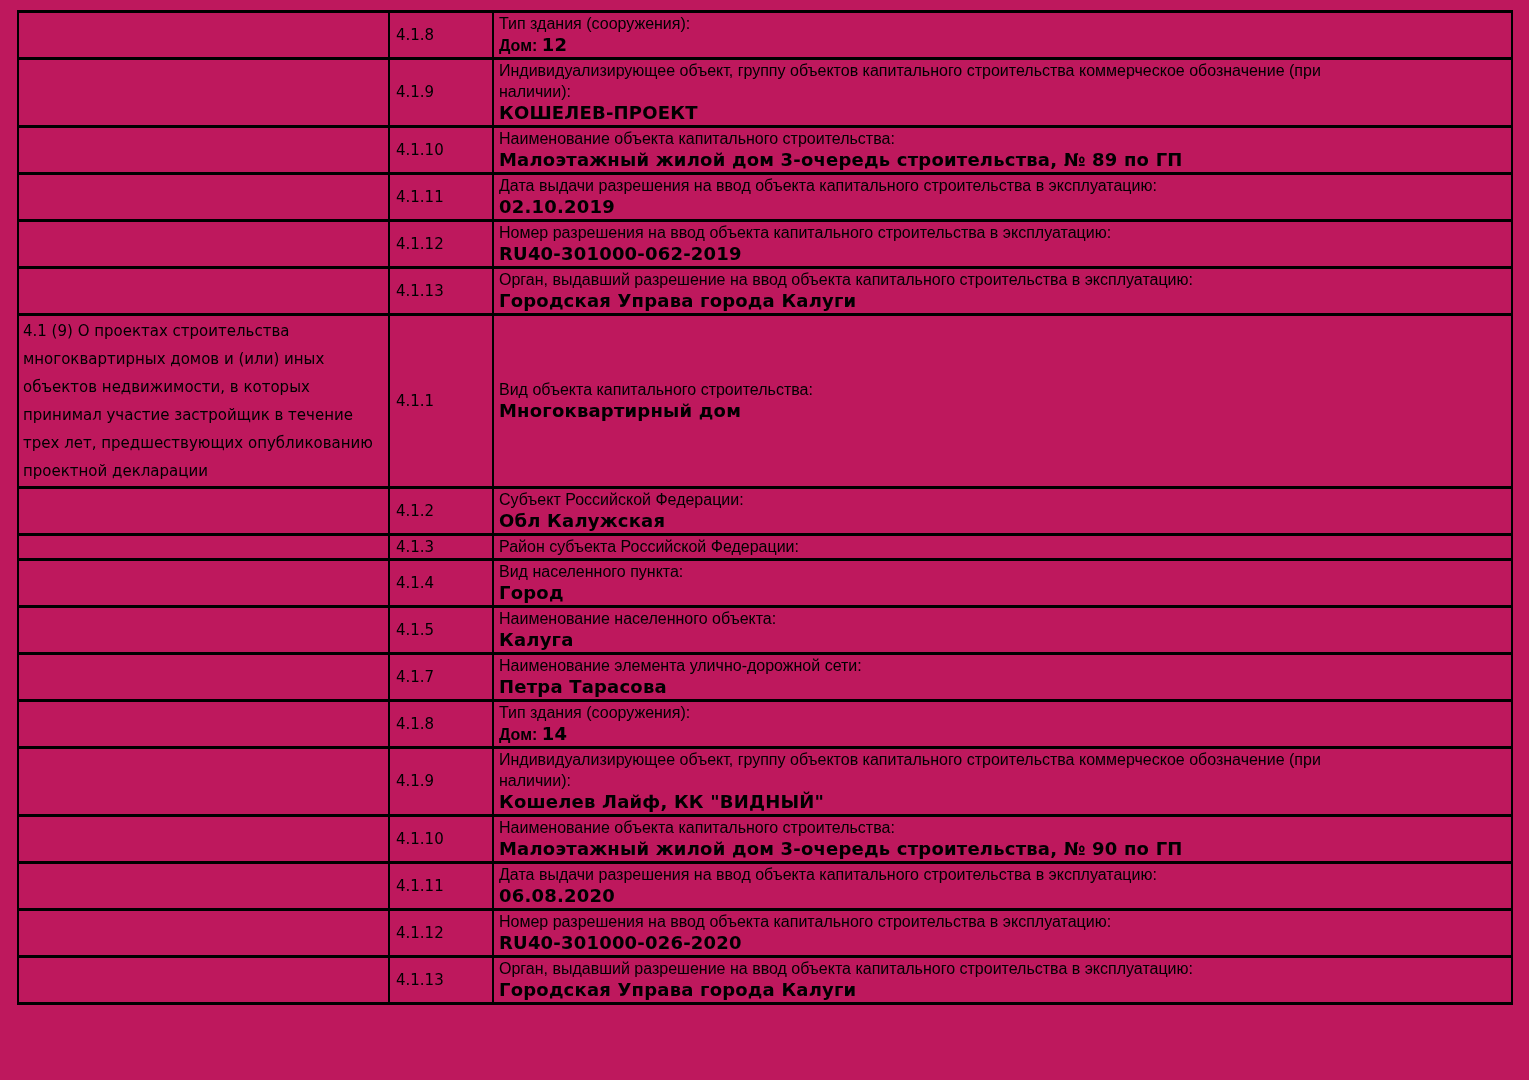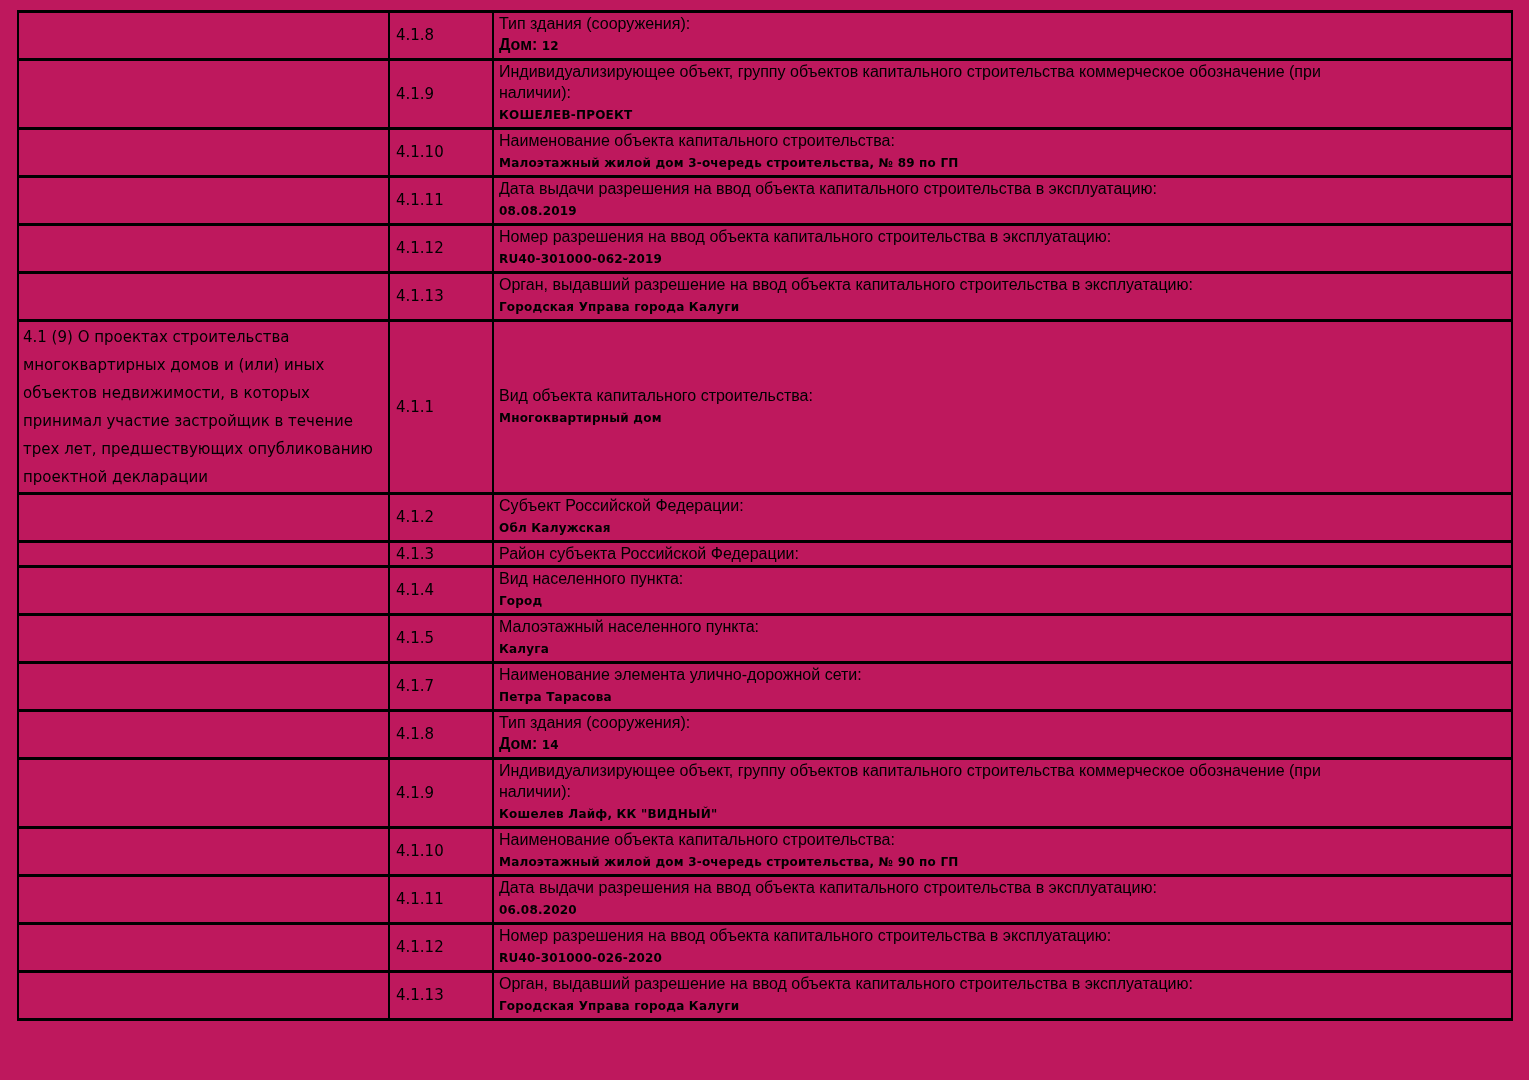--- a/index.html
+++ b/index.html
@@ -59,21 +59,21 @@
     font-family: "Liberation Sans", sans-serif;
     font-size: 16px;
     line-height: 21px;
   }
   .value-prefix {
     font-weight: bold;
   }
   .value-bold {
     font-family: "DejaVu Sans", sans-serif;
     font-weight: bold;
-    font-size: 12px;
+    font-size: 18px;
     letter-spacing: 0.2px;
   }
   tr.section-row { height: 121px; }
   tr.single-row td.content-cell,
   tr.single-row td.num-cell { height: 21px; margin-left: 44px; }
 </style>
 </head>
 <body>
 
 <div class="page">
@@ -107,21 +107,21 @@
     <td class="content-cell">
       <div class="label-line">Наименование объекта капитального строительства:</div>
       <div class="value-line"><span class="value-prefix"></span><span class="value-bold">Малоэтажный жилой дом 3-очередь строительства, № 89 по ГП</span></div>
     </td>
   </tr>
         <tr>
     <td class="desc-cell"><span></span></td>
     <td class="num-cell"><span>4.1.11</span></td>
     <td class="content-cell">
       <div class="label-line">Дата выдачи разрешения на ввод объекта капитального строительства в эксплуатацию:</div>
-      <div class="value-line"><span class="value-prefix"></span><span class="value-bold">08.08.2019</span></div>
+      <div class="value-line"><span class="value-prefix"></span><span class="value-bold">02.10.2019</span></div>
     </td>
   </tr>
         <tr>
     <td class="desc-cell"><span></span></td>
     <td class="num-cell"><span>4.1.12</span></td>
     <td class="content-cell">
       <div class="label-line">Номер разрешения на ввод объекта капитального строительства в эксплуатацию:</div>
       <div class="value-line"><span class="value-prefix"></span><span class="value-bold">RU40-301000-062-2019</span></div>
     </td>
   </tr>
@@ -162,21 +162,21 @@
     <td class="num-cell"><span>4.1.4</span></td>
     <td class="content-cell">
       <div class="label-line">Вид населенного пункта:</div>
       <div class="value-line"><span class="value-prefix"></span><span class="value-bold">Город</span></div>
     </td>
   </tr>
         <tr>
     <td class="desc-cell"><span></span></td>
     <td class="num-cell"><span>4.1.5</span></td>
     <td class="content-cell">
-      <div class="label-line">Малоэтажный населенного пункта:</div>
+      <div class="label-line">Наименование населенного объекта:</div>
       <div class="value-line"><span class="value-prefix"></span><span class="value-bold">Калуга</span></div>
     </td>
   </tr>
         <tr>
     <td class="desc-cell"><span></span></td>
     <td class="num-cell"><span>4.1.7</span></td>
     <td class="content-cell">
       <div class="label-line">Наименование элемента улично-дорожной сети:</div>
       <div class="value-line"><span class="value-prefix"></span><span class="value-bold">Петра Тарасова</span></div>
     </td>

